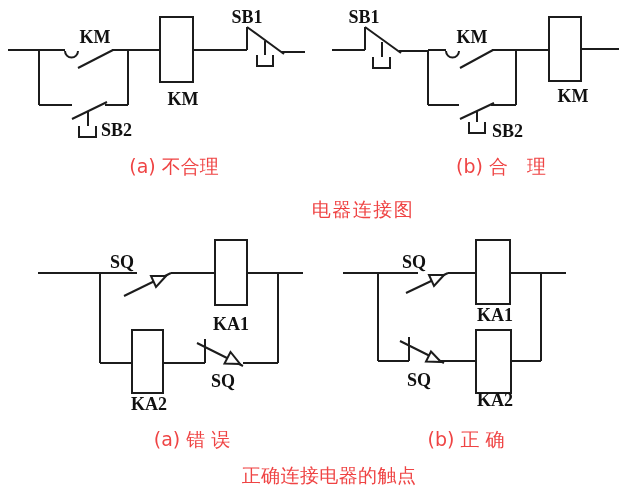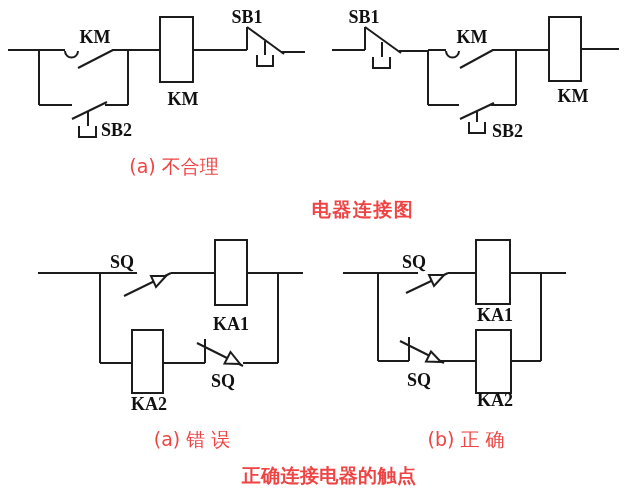--- a/index.html
+++ b/index.html
@@ -22,21 +22,21 @@
     font-weight: 600;
   }
   .caption {
     position: absolute;
     transform: translateX(-50%);
     white-space: nowrap;
     color: #ef4444;
     font-size: 19px;
     line-height: 1.1;
   }
-  .caption.bold { font-weight: bold; letter-spacing: 1.5px; text-align: center; }
+  .caption.bold { font-weight: normal; letter-spacing: 1.5px; text-align: center; }
   .caption.bold.tight { letter-spacing: 0.4px; }
 </style>
 </head>
 <body>
 
 <div class="stage">
 
   <svg width="640" height="495" viewBox="0 0 640 495">
 
     <g>
@@ -86,17 +86,18 @@
       <path d="M409,337 V361 M400,341 L444,363"></path>
       <polygon class="arrow" points="441,362 426,361.5 431,351.5"></polygon>
       <text x="414" y="268" text-anchor="middle">SQ</text>
       <text x="419" y="386" text-anchor="middle">SQ</text>
       <text x="495" y="321" text-anchor="middle">KA1</text>
       <text x="495" y="406" text-anchor="middle">KA2</text>
     </g>
   </svg>
 
   <div class="caption" style="left:174px; top:156px;">(a) 不合理</div>
+  <div class="caption" style="left:501px; top:156px;">(b) 合　理</div>
   <div class="caption bold" style="left:363px; top:199px;">电器连接图</div>
   <div class="caption" style="left:192px; top:429px;">(a) 错 误</div>
   <div class="caption bold tight" style="left:329px; top:465px;">正确连接电器的触点</div>
   <div class="caption" style="left:466px; top:429px;">(b) 正 确</div>
 </div>
 
 </body></html>

